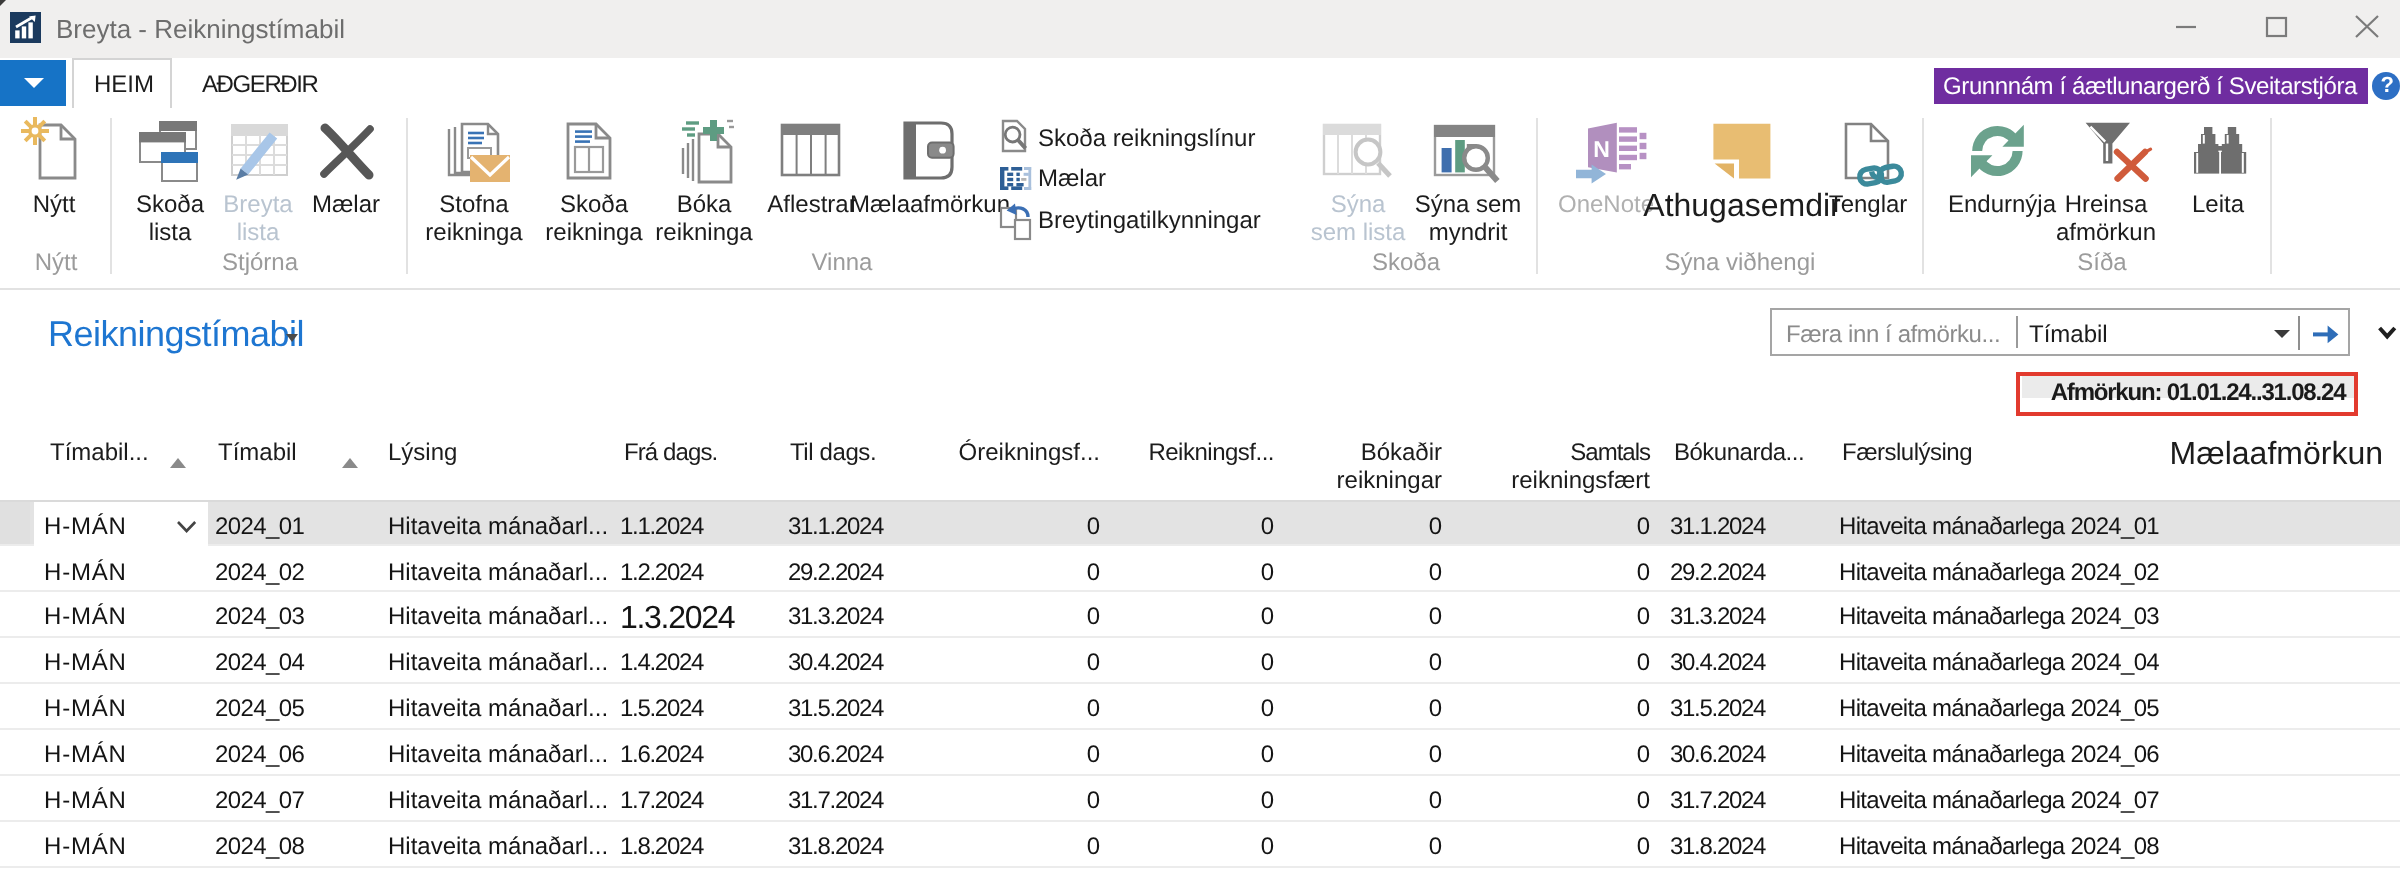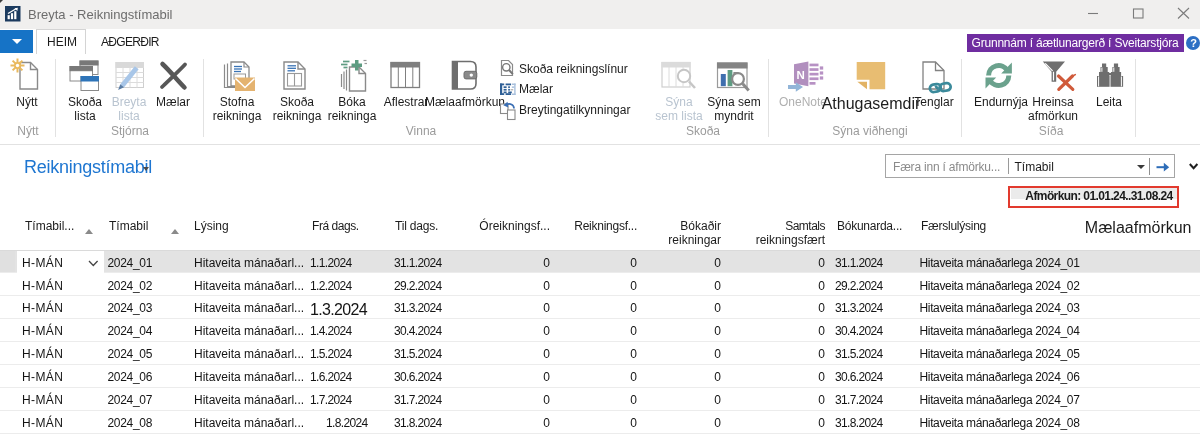--- a/index.html
+++ b/index.html
@@ -452,21 +452,21 @@
     <div class="t" style="right:563px;top:6.0px;font-size:12px;color:#141414;">0</div>
     <div class="t" style="right:479px;top:6.0px;font-size:12px;color:#141414;">0</div>
     <div class="t" style="right:375px;top:6.0px;font-size:12px;color:#141414;">0</div>
     <div class="t" style="left:835px;top:6.0px;font-size:12px;color:#141414;letter-spacing:-0.65px;">31.7.2024</div>
     <div class="t" style="left:919.5px;top:6.0px;font-size:12px;color:#141414;letter-spacing:-0.35px;">Hitaveita mánaðarlega 2024_07</div>
   </div>
 <div class="abs" style="left:0;top:410.9px;width:1200px;height:22.9px;background:#fff;border-bottom:1px solid #ececec;box-sizing:border-box;">
     <div class="t" style="left:22px;top:6.0px;font-size:12px;color:#141414;letter-spacing:0.4px;">H-MÁN</div>
     <div class="t" style="left:107.5px;top:6.0px;font-size:12px;color:#141414;letter-spacing:-0.3px;">2024_08</div>
     <div class="t" style="left:194px;top:6.0px;font-size:12px;color:#141414;">Hitaveita mánaðarl...</div>
-    <div class="t" style="left:310px;top:6.0px;font-size:12px;color:#141414;letter-spacing:-0.65px;margin-left:16px;">1.8.2024</div>
+    <div class="t" style="left:310px;top:6.0px;font-size:12px;color:#141414;letter-spacing:-0.65px;">1.8.2024</div>
     <div class="t" style="left:394px;top:6.0px;font-size:12px;color:#141414;letter-spacing:-0.65px;">31.8.2024</div>
     <div class="t" style="right:650px;top:6.0px;font-size:12px;color:#141414;">0</div>
     <div class="t" style="right:563px;top:6.0px;font-size:12px;color:#141414;">0</div>
     <div class="t" style="right:479px;top:6.0px;font-size:12px;color:#141414;">0</div>
     <div class="t" style="right:375px;top:6.0px;font-size:12px;color:#141414;">0</div>
     <div class="t" style="left:835px;top:6.0px;font-size:12px;color:#141414;letter-spacing:-0.65px;">31.8.2024</div>
     <div class="t" style="left:919.5px;top:6.0px;font-size:12px;color:#141414;letter-spacing:-0.35px;">Hitaveita mánaðarlega 2024_08</div>
   </div>
 
 </body></html>

